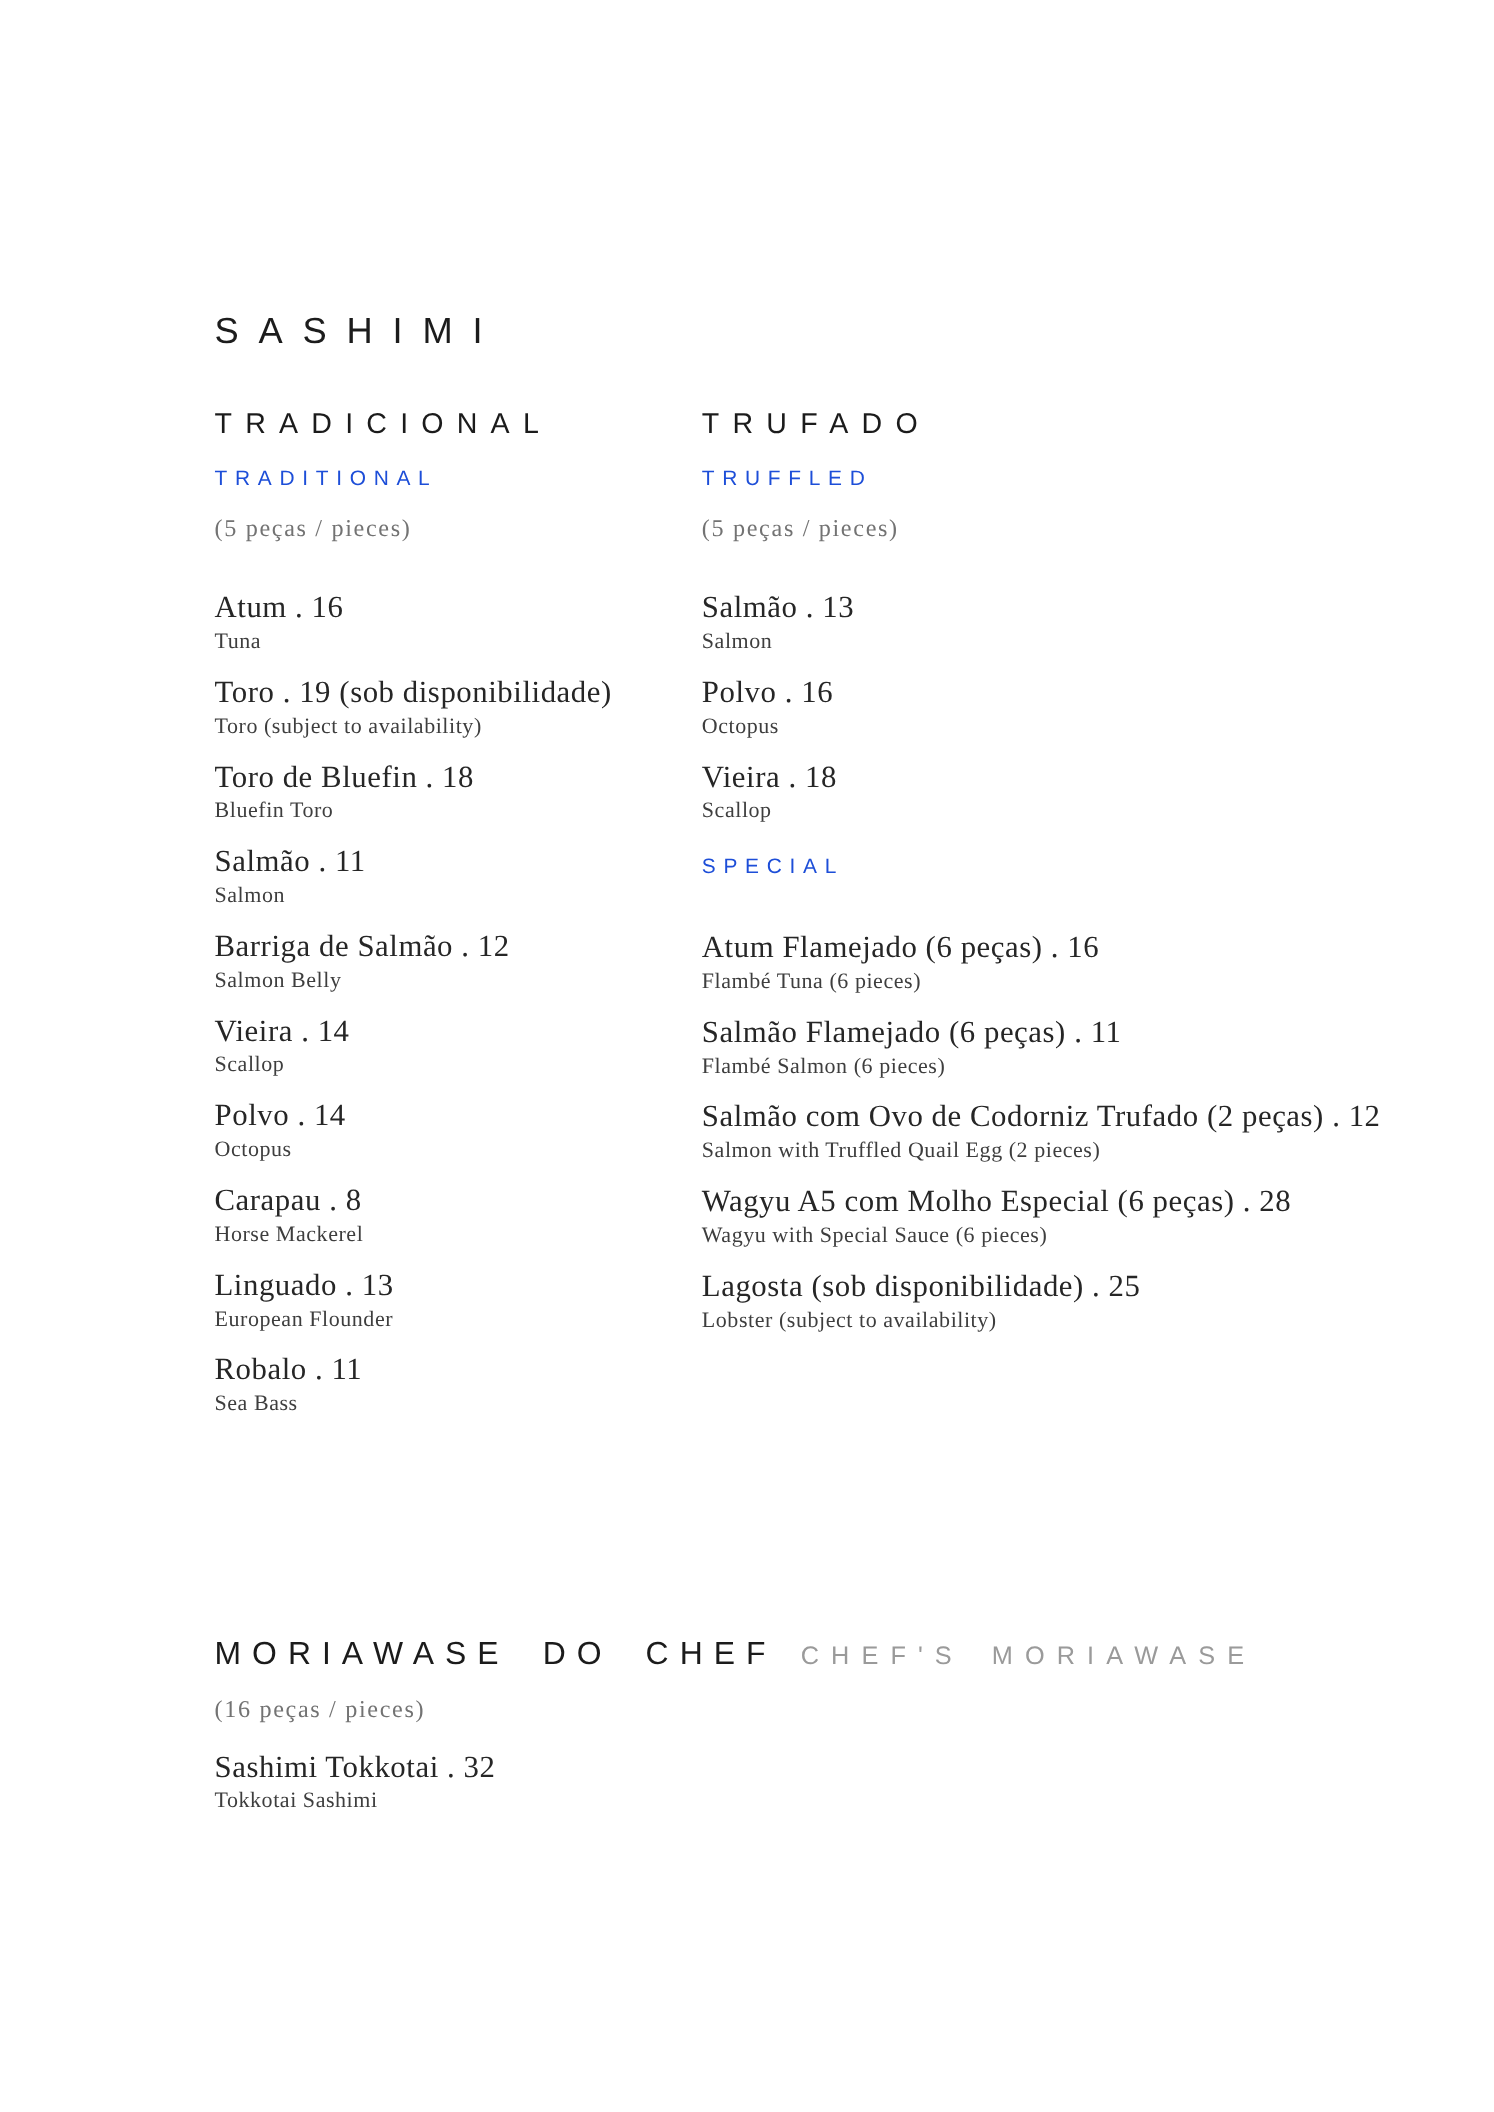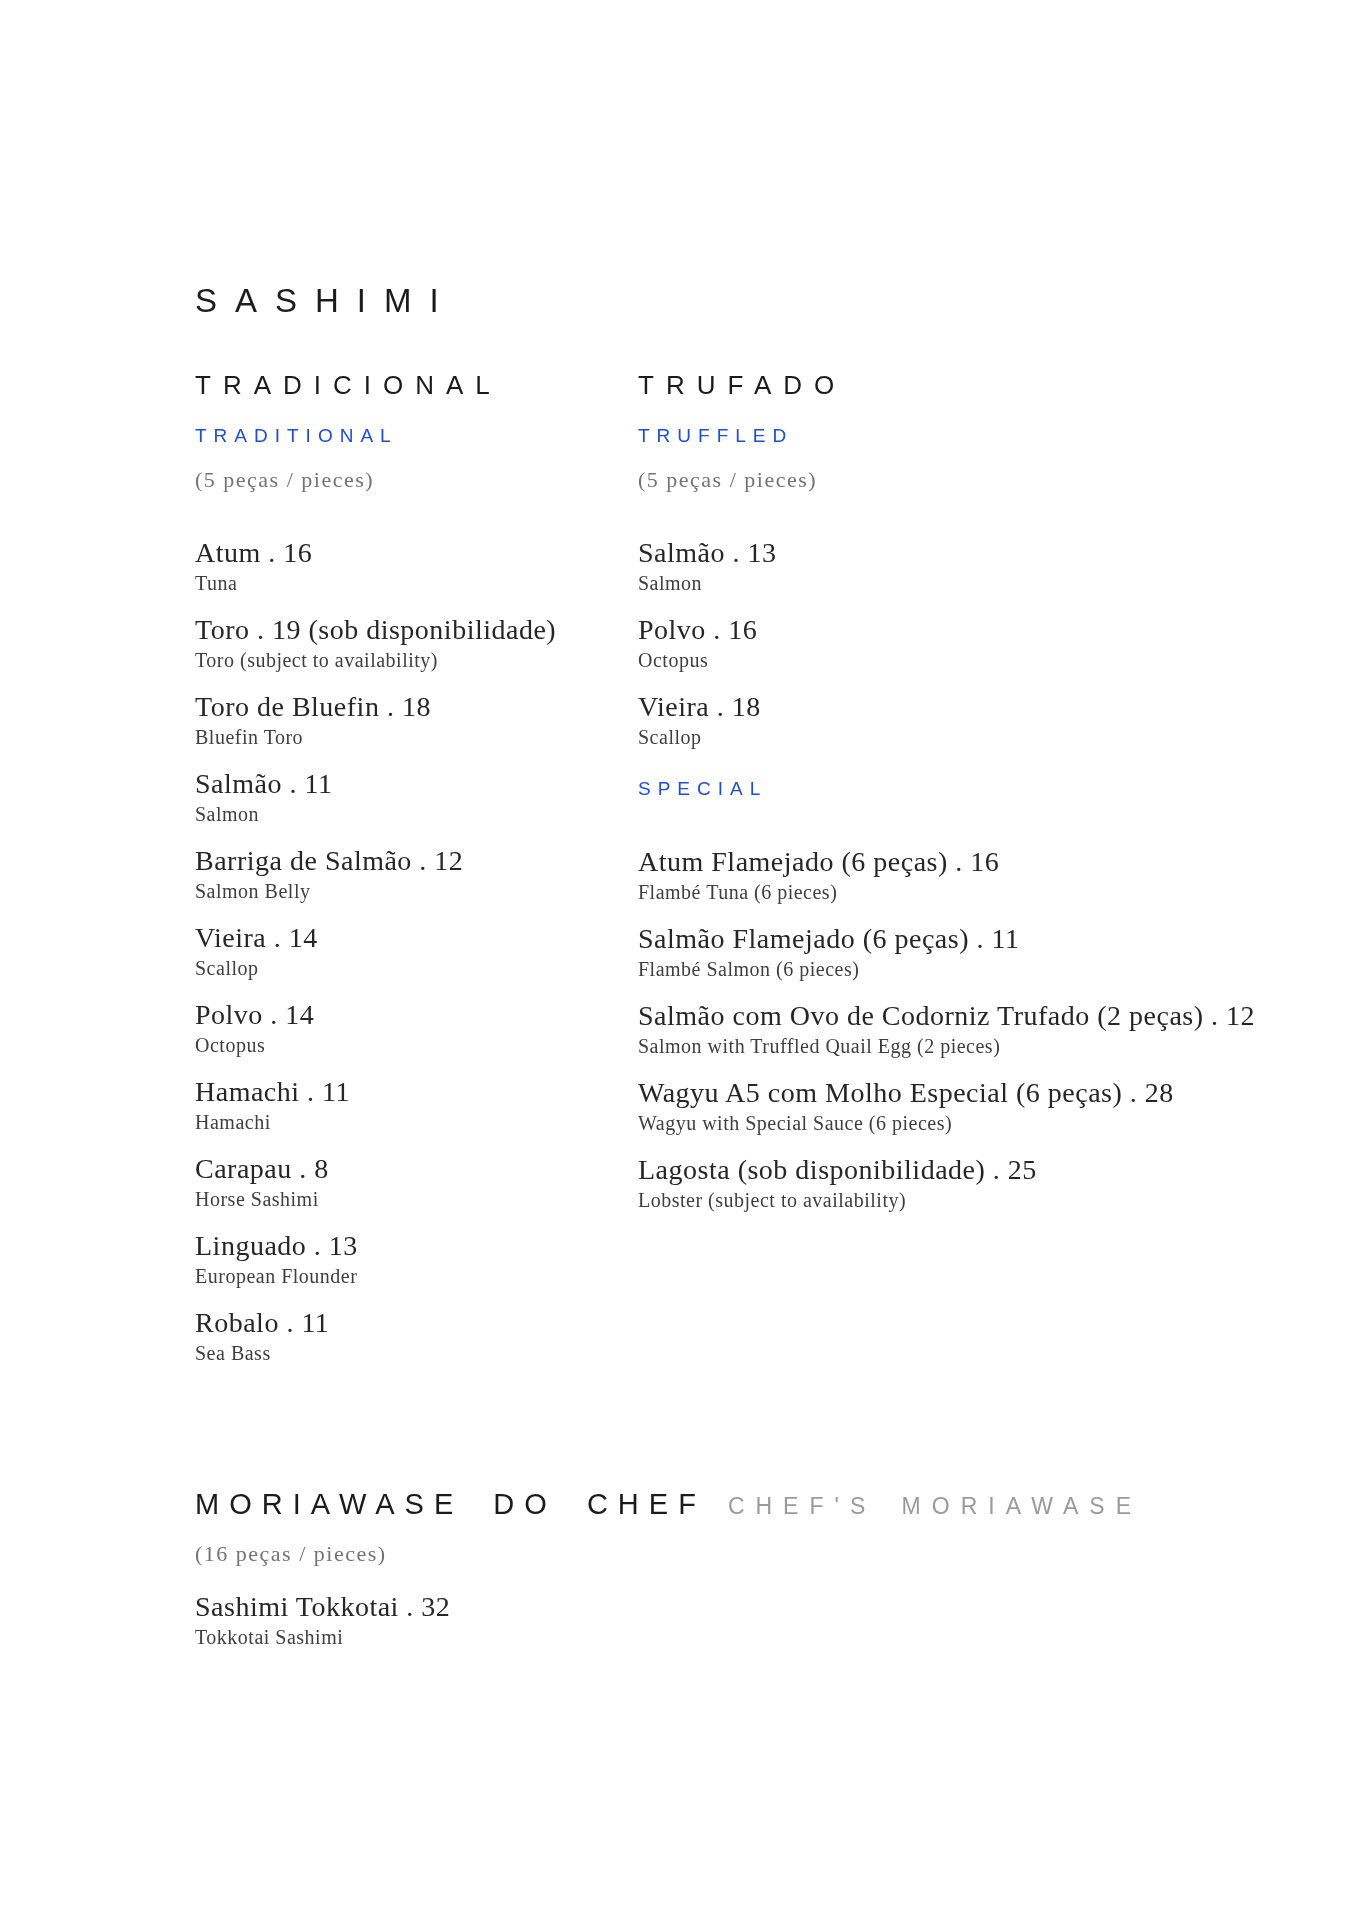--- a/index.html
+++ b/index.html
@@ -138,26 +138,22 @@
       </div>
       <div class="item">
         <div class="item-name">Vieira . 14</div>
         <div class="item-desc">Scallop</div>
       </div>
       <div class="item">
         <div class="item-name">Polvo . 14</div>
         <div class="item-desc">Octopus</div>
       </div>
       <div class="item">
-        <div class="item-name">Hamachi . 11</div>
-        <div class="item-desc">Hamachi</div>
-      </div>
-      <div class="item">
         <div class="item-name">Carapau . 8</div>
-        <div class="item-desc">Horse Sashimi</div>
+        <div class="item-desc">Horse Mackerel</div>
       </div>
       <div class="item">
         <div class="item-name">Linguado . 13</div>
         <div class="item-desc">European Flounder</div>
       </div>
       <div class="item">
         <div class="item-name">Robalo . 11</div>
         <div class="item-desc">Sea Bass</div>
       </div>
     </div>

